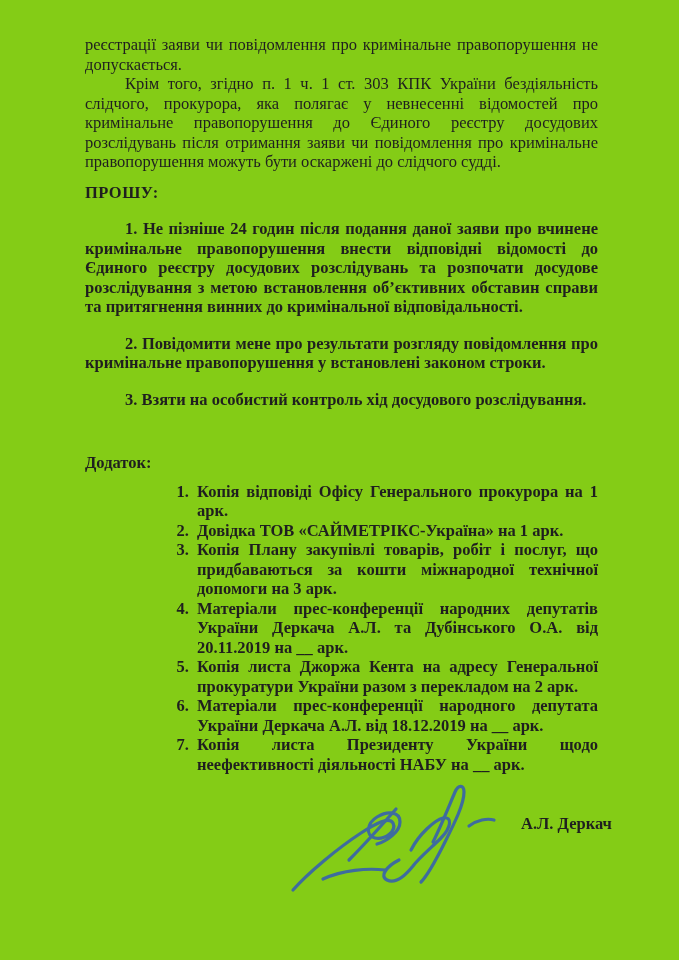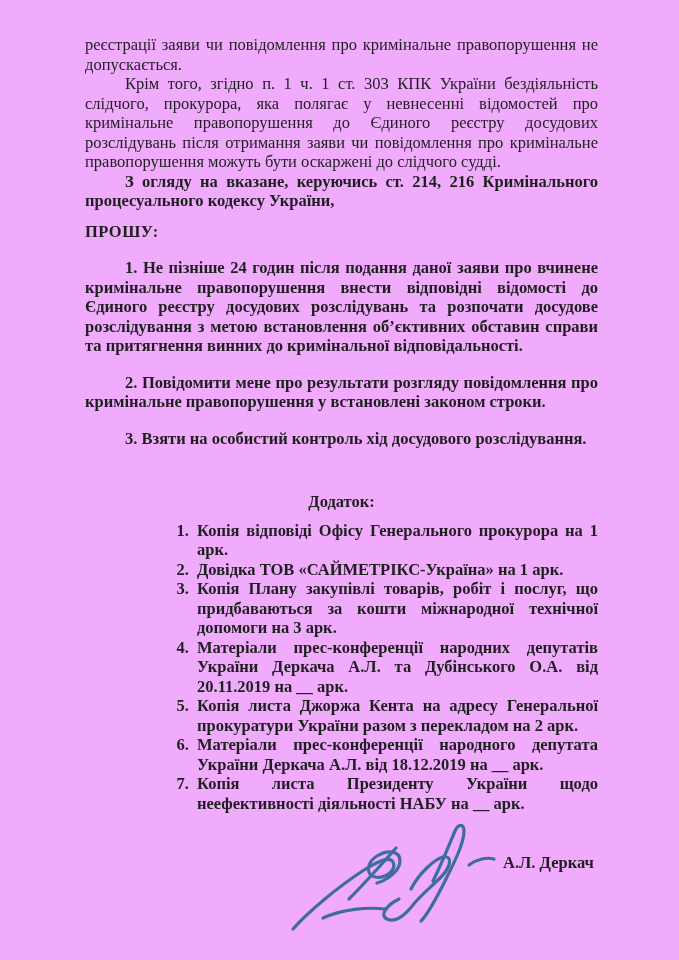--- a/index.html
+++ b/index.html
@@ -14,36 +14,36 @@
     font-family: "Liberation Serif", "DejaVu Serif", serif;
     color: #1f1f1f;
   }
   .page {
     box-sizing: border-box;
     width: 679px;
     height: 960px;
     padding: 35px 81px 0 85px;
     font-size: 16.5px;
     line-height: 19.5px;
-    background: #f0abfc;
+    background: #84cc16;
   }
   p { margin: 0; text-align: justify; }
   .indent { text-indent: 40px; }
   .bold { font-weight: 700; }
   .request-heading {
     font-weight: 700;
     margin-top: 11px;
     margin-bottom: 9px;
     letter-spacing: 0.5px;
   }
   .request { margin-top: 17px; }
   .appendix-heading {
     font-weight: 700;
     margin-top: 44px;
-    text-align: center;
+    text-align: left;
   }
   ol.appendix-list {
     margin: 9px 0 0 0;
     padding: 0 0 0 90px;
     font-weight: 700;
     list-style: decimal outside;
   }
   ol.appendix-list li {
     text-align: justify;
     padding-left: 4px;
@@ -54,42 +54,41 @@
     height: 135px;
     margin-top: 4px;
   }
   .signature-svg {
     position: absolute;
     left: 198px;
     top: 0;
   }
   .signatory-name {
     position: absolute;
-    left: 418px;
+    left: 436px;
     top: 36px;
     font-weight: 700;
     white-space: nowrap;
   }
   .sig-path {
     fill: none;
     stroke-width: 3.2;
     stroke-linecap: round;
     stroke-linejoin: round;
   }
 </style>
 </head>
 <body>
 
 <div class="page">
 
   <p>реєстрації заяви чи повідомлення про кримінальне правопорушення не допускається.</p>
 
   <p class="indent">Крім того, згідно п. 1 ч. 1 ст. 303 КПК України бездіяльність слідчого, прокурора, яка полягає у невнесенні відомостей про кримінальне правопорушення до Єдиного реєстру досудових розслідувань після отримання заяви чи повідомлення про кримінальне правопорушення можуть бути оскаржені до слідчого судді.</p>
 
-  <p class="indent bold">З огляду на вказане, керуючись ст. 214, 216 Кримінального процесуального кодексу України,</p>
 
   <p class="request-heading">ПРОШУ:</p>
 
   <p class="indent bold request">1. Не пізніше 24 годин після подання даної заяви про вчинене кримінальне правопорушення внести відповідні відомості до Єдиного реєстру досудових розслідувань та розпочати досудове розслідування з метою встановлення об’єктивних обставин справи та притягнення винних до кримінальної відповідальності.</p>
 
   <p class="indent bold request">2. Повідомити мене про результати розгляду повідомлення про кримінальне правопорушення у встановлені законом строки.</p>
 
   <p class="indent bold request">3. Взяти на особистий контроль хід досудового розслідування.</p>
 
   <p class="appendix-heading">Додаток:</p>

